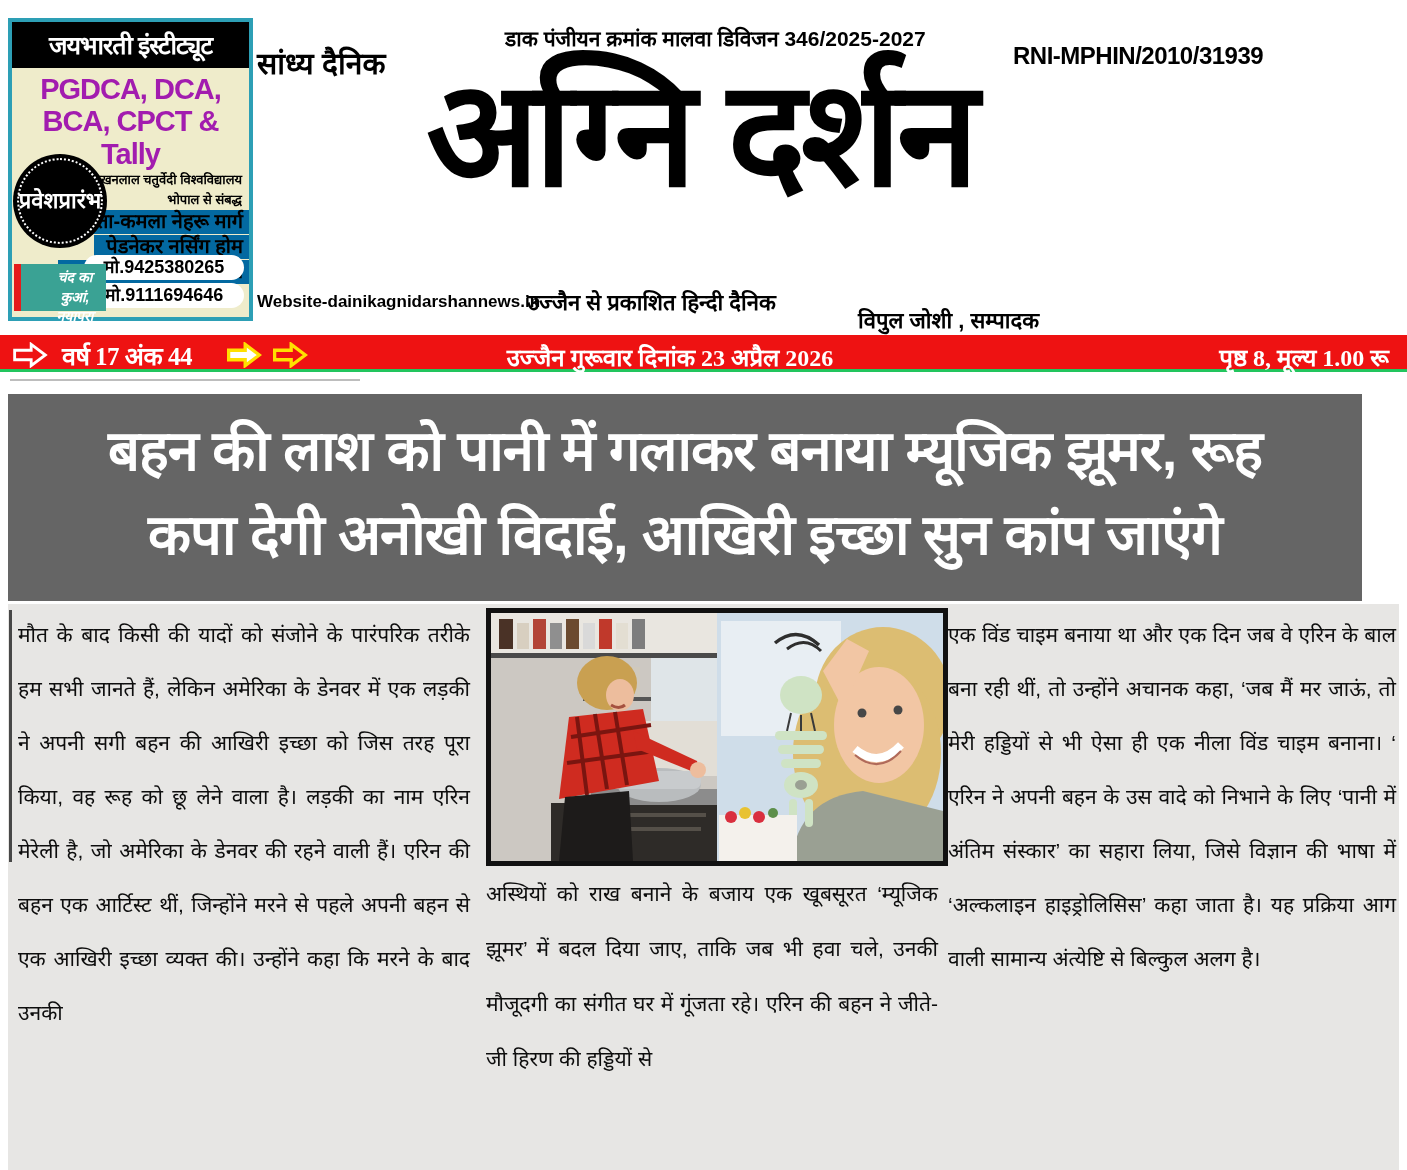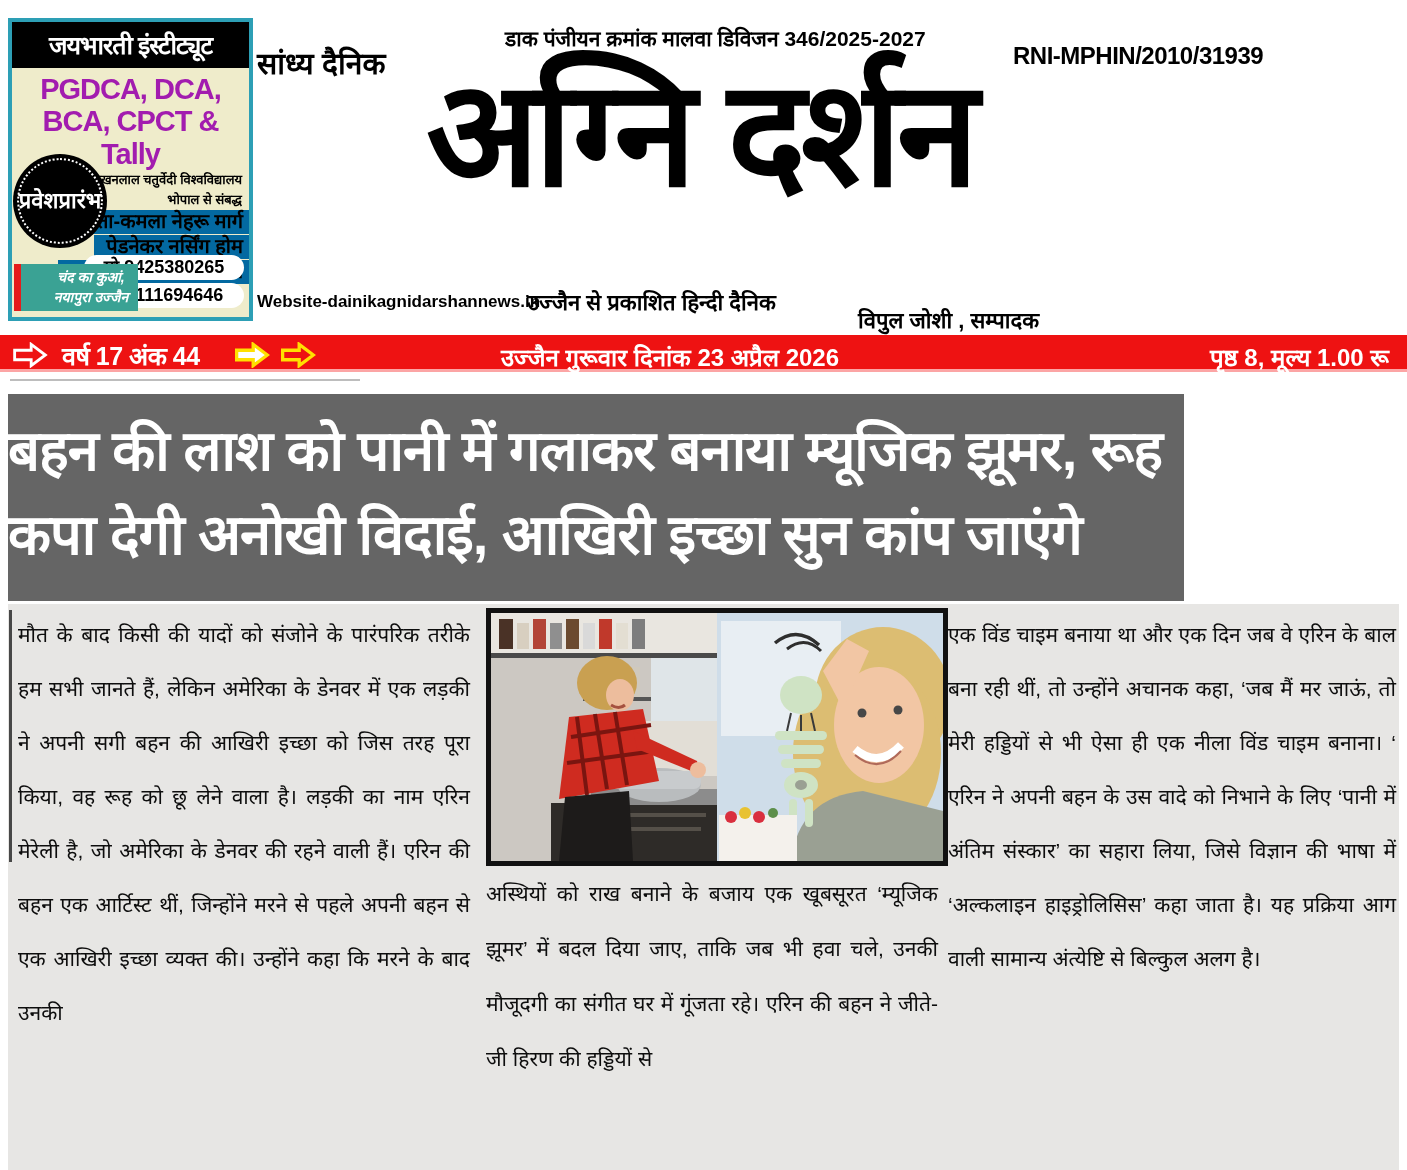--- a/index.html
+++ b/index.html
@@ -21,52 +21,52 @@
   .ad-yellow { display:inline-block; background:#0369a1; font-weight:bold; font-size:20px;
                padding:1px 6px 2px 12px; margin-top:1px; }
   .ad-badge { position:absolute; left:1px; top:132px; width:94px; height:94px; background:#000;
               border-radius:50%; color:#fff; font-weight:bold; font-size:22px; display:flex;
               align-items:center; justify-content:center; line-height:1.2; }
   .ad-badge-ring { position:absolute; inset:4px; border:2px dotted #fff; border-radius:50%; }
   .ad-pill { position:absolute; right:5px; width:160px; height:25px; background:#fff;
              border-radius:13px; text-align:center; font-weight:bold; font-size:18px; line-height:25px; }
   .ad-pill.p1 { bottom:37px; }
   .ad-pill.p2 { bottom:9px; }
-  .ad-loc { position:absolute; left:2px; bottom:6px; width:124px; height:47px;
+  .ad-loc { position:absolute; left:2px; bottom:6px; width:92px; height:47px;
             background:#3aa294; display:flex;gap:23px; }
   .ad-loc-redbar { width:7px; background:#e51c1c; }
   .ad-loc-text { flex:1; color:#fff; font-weight:bold; font-style:italic; font-size:14px;
                  text-align:center; line-height:1.4; padding-top:4px; }
 
   
   .postal { position:absolute; left:505px; top:24px; font-size:21px; font-weight:bold; }
   .edition { position:absolute; left:257px; top:42px; font-size:30px; font-weight:bold; }
   .rni { position:absolute; left:1013px; top:42px; font-size:24px; font-weight:bold;
          letter-spacing:-0.5px; }
   .paper-title { position:absolute; left:235px; top:34px; width:930px; text-align:center;
                  font-size:148px; font-weight:bold; line-height:1.35; letter-spacing:-5px; }
   .website { position:absolute; left:257px; top:292px; font-size:17px; font-weight:bold; }
   .published { position:absolute; left:527px; top:286px; font-size:22px; font-weight:bold; }
   .editor { position:absolute; left:858px; top:281px; font-size:22px; font-weight:bold;margin-top:23px; }
 
   
   .dateline { position:absolute; left:0; top:335px; width:1407px; height:37px;
-              background:#ee1212; border-bottom:3px solid #fca5a5; }
+              background:#ee1212; border-bottom:3px solid #22c55e;font-family:Liberation Serif, serif; }
   .issue-group { position:absolute; left:12px; top:3px; display:flex; gap:10px;
                  align-items:center; color:#fff; font-weight:bold; font-size:25px; }
   .issue-group svg { display:block; }
   .issue-label { margin:0 24px 0 4px; letter-spacing:-0.5px; }
   .date-center { position:absolute; left:370px; width:600px; text-align:center; top:5px;
                  color:#fff; font-weight:bold; font-size:24px; }
   .page-price { position:absolute; right:18px; top:5px; color:#fff; font-weight:bold; font-size:24px; }
   .subline { position:absolute; left:10px; top:379px; width:350px; height:2px; background:#bdbdbd; }
 
   
-  .headline { position:absolute; left:8px; top:394px; width:1176px; height:207px;
-              background:#656565; color:#fff; font-weight:bold; }
+  .headline { position:absolute; left:8px; top:394px; width:1354px; height:207px;
+              background:#656565; color:#fff; text-align:center; font-weight:bold; }
   .headline .l1 { margin-top:16px; font-size:56px; letter-spacing:-1px; }
   .headline .l2 { margin-top:8px; font-size:56px; letter-spacing:-1px; }
 
   
   .article { position:absolute; left:8px; top:604px; width:1391px; height:566px; background:#e7e6e4; }
   .colrule { position:absolute; left:1px; top:6px; width:3px; height:252px; background:#474747; }
   .col { position:absolute; font-size:21px; line-height:54px; text-align:justify; color:#0d0d0d; }
   .col1 { left:10px; top:4px; width:452px; }
   .col2 { left:478px; top:262px; width:452px; line-height:55px; }
   .col3 { left:940px; top:4px; width:448px; }

